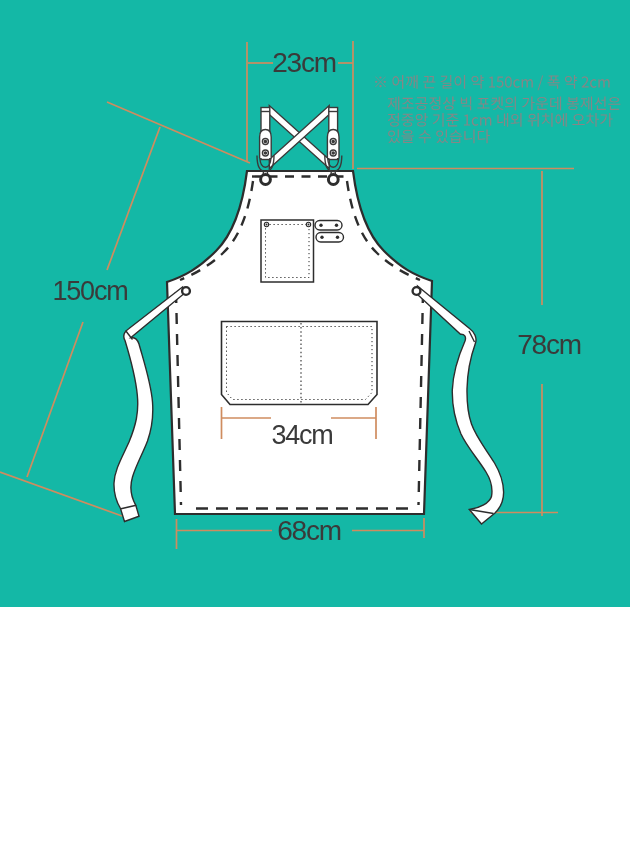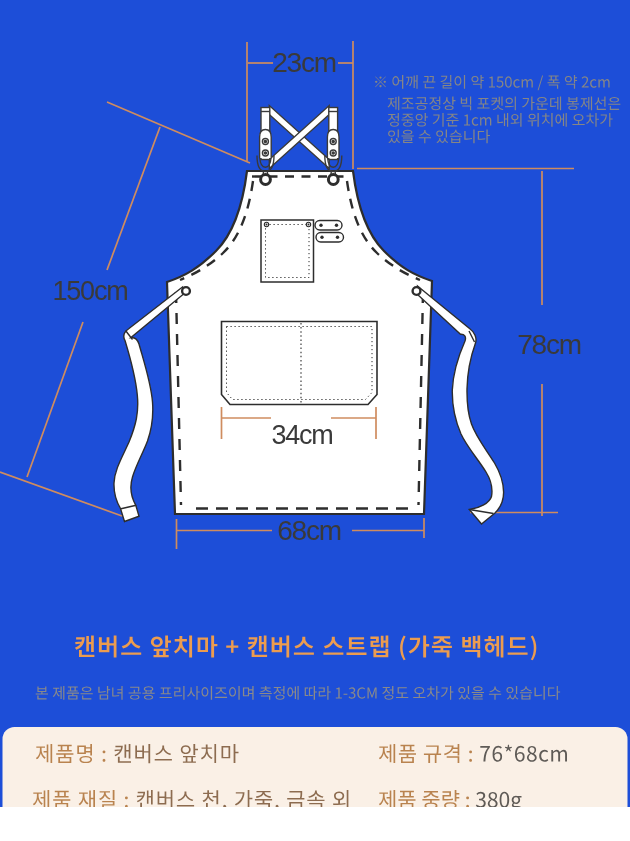--- a/index.html
+++ b/index.html
@@ -1,14 +1,14 @@
 <!DOCTYPE html>
 <html><head><meta charset="utf-8"><title>apron</title><style>
 html,body{margin:0;padding:0;background:#ffffff;}
-.page{position:relative;width:630px;height:807px;overflow:hidden;background:#1d4ed8;}
+.page{position:relative;width:630px;height:607px;overflow:hidden;background:#14b8a6;}
 </style></head><body>
 <div class="page">
 <svg width="630" height="841" viewBox="0 0 630 841">
 
 <g stroke="#cf8c5f" stroke-width="1.7" fill="none">
         <path d="M247,42 V161"></path>
         <path d="M353,41 V169"></path>
         <path d="M248,63 H273"></path>
         <path d="M338,63 H353"></path>
       </g>

